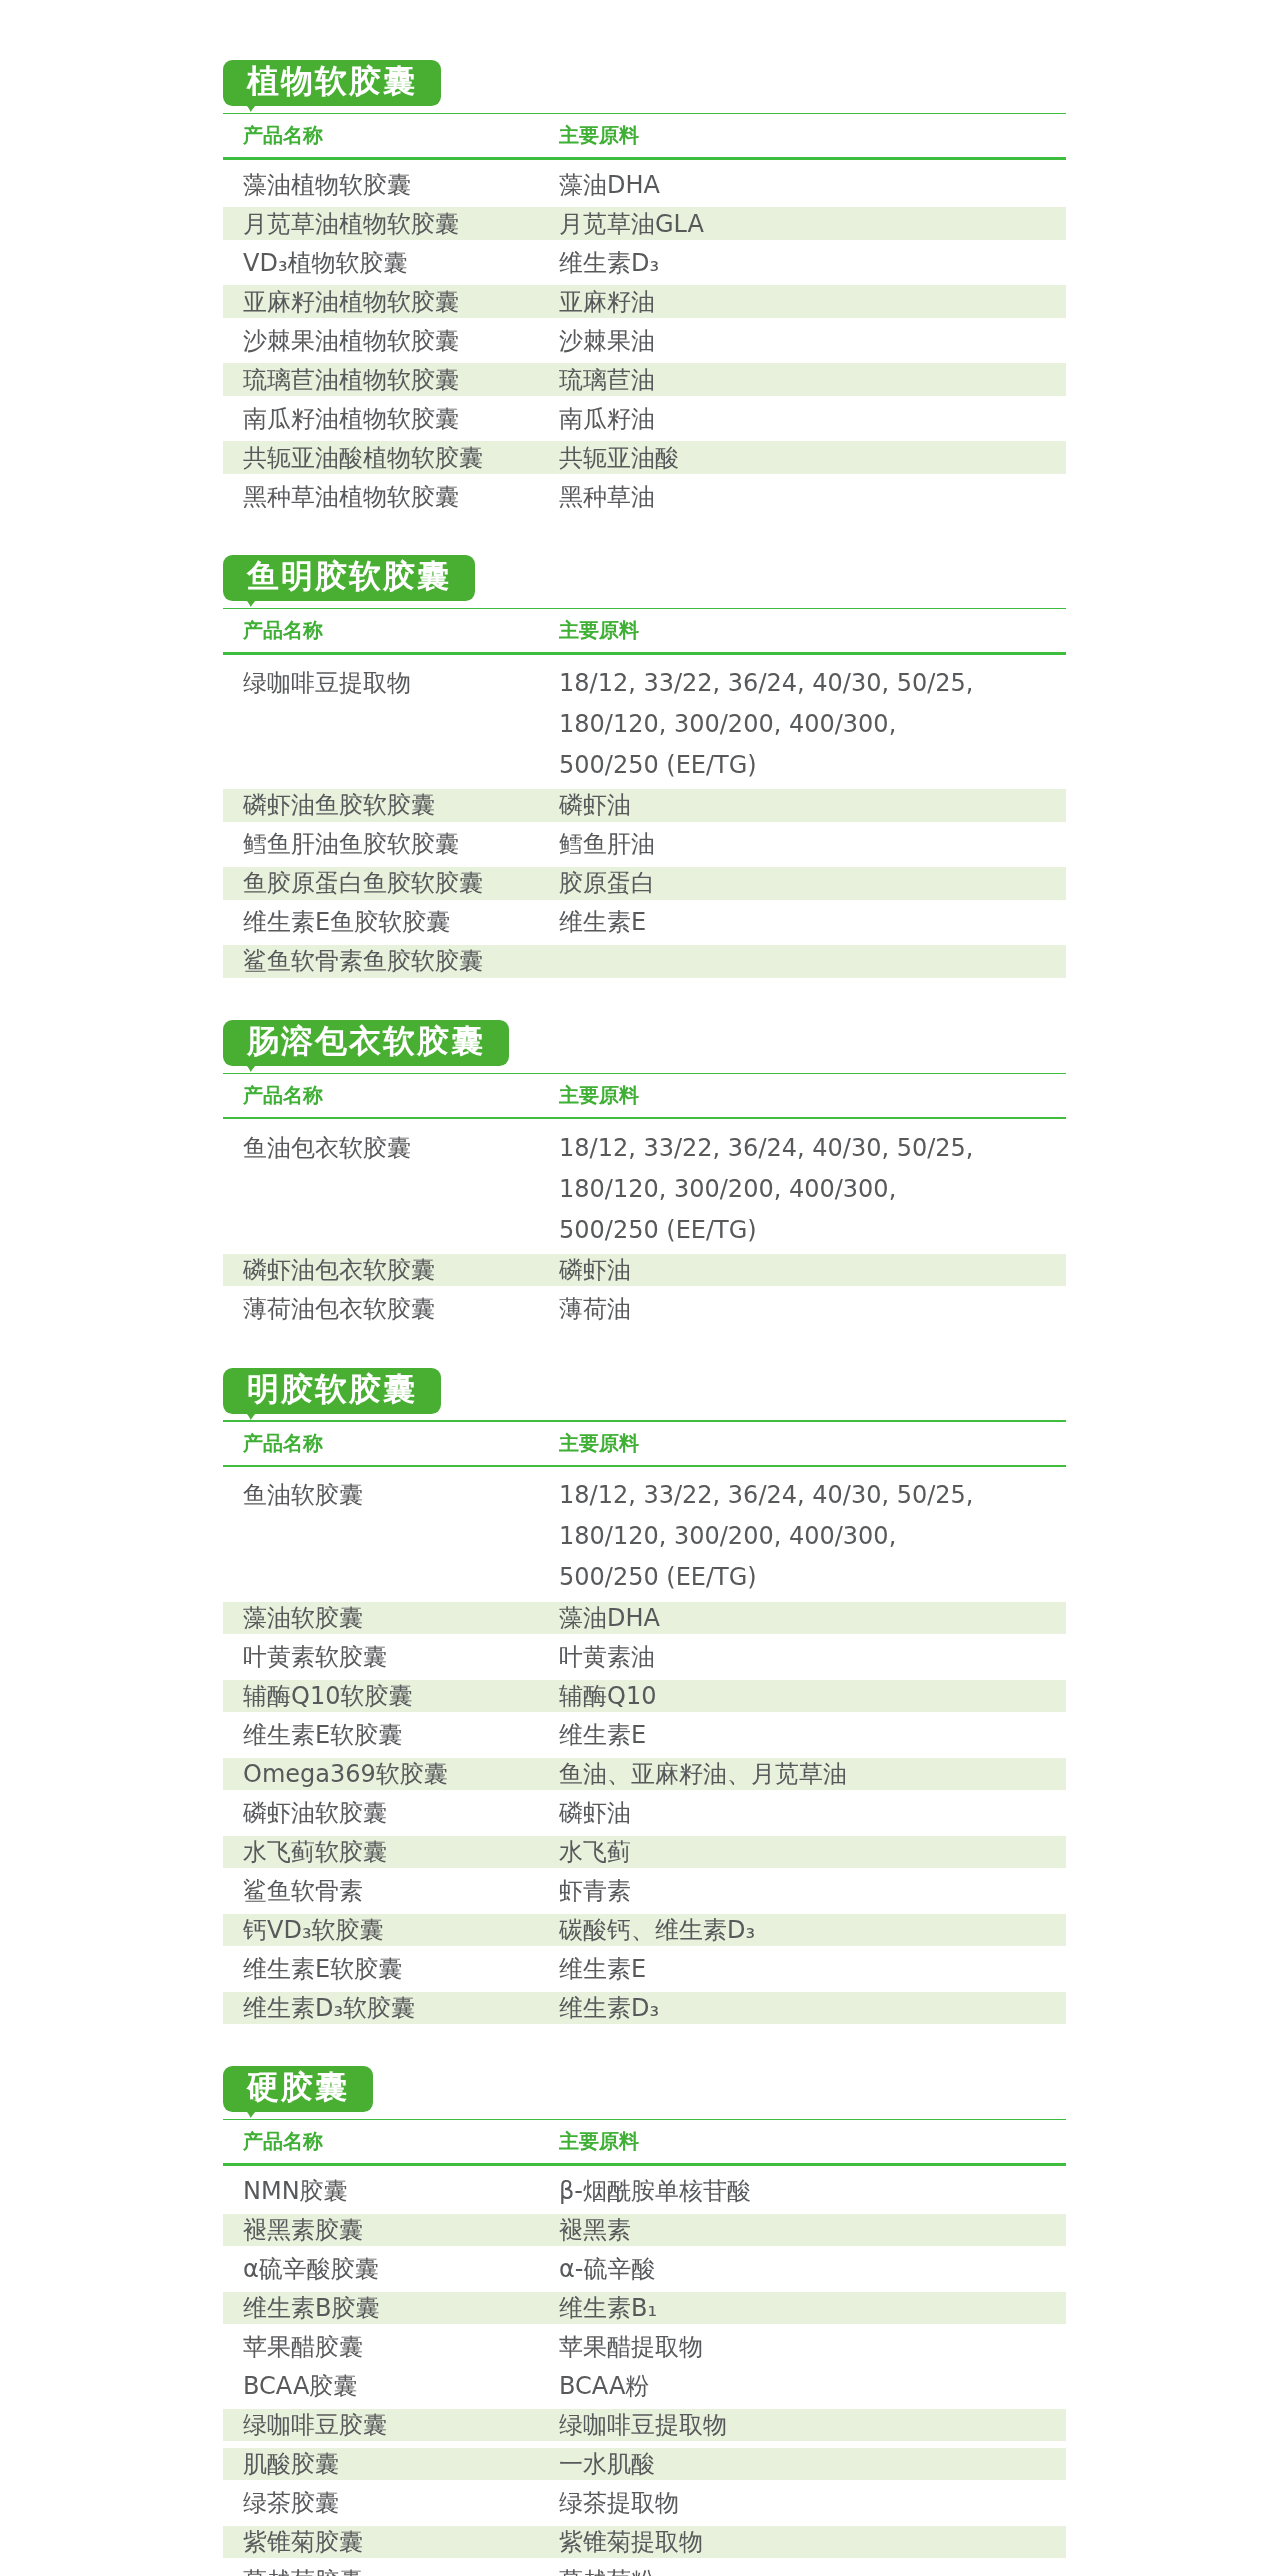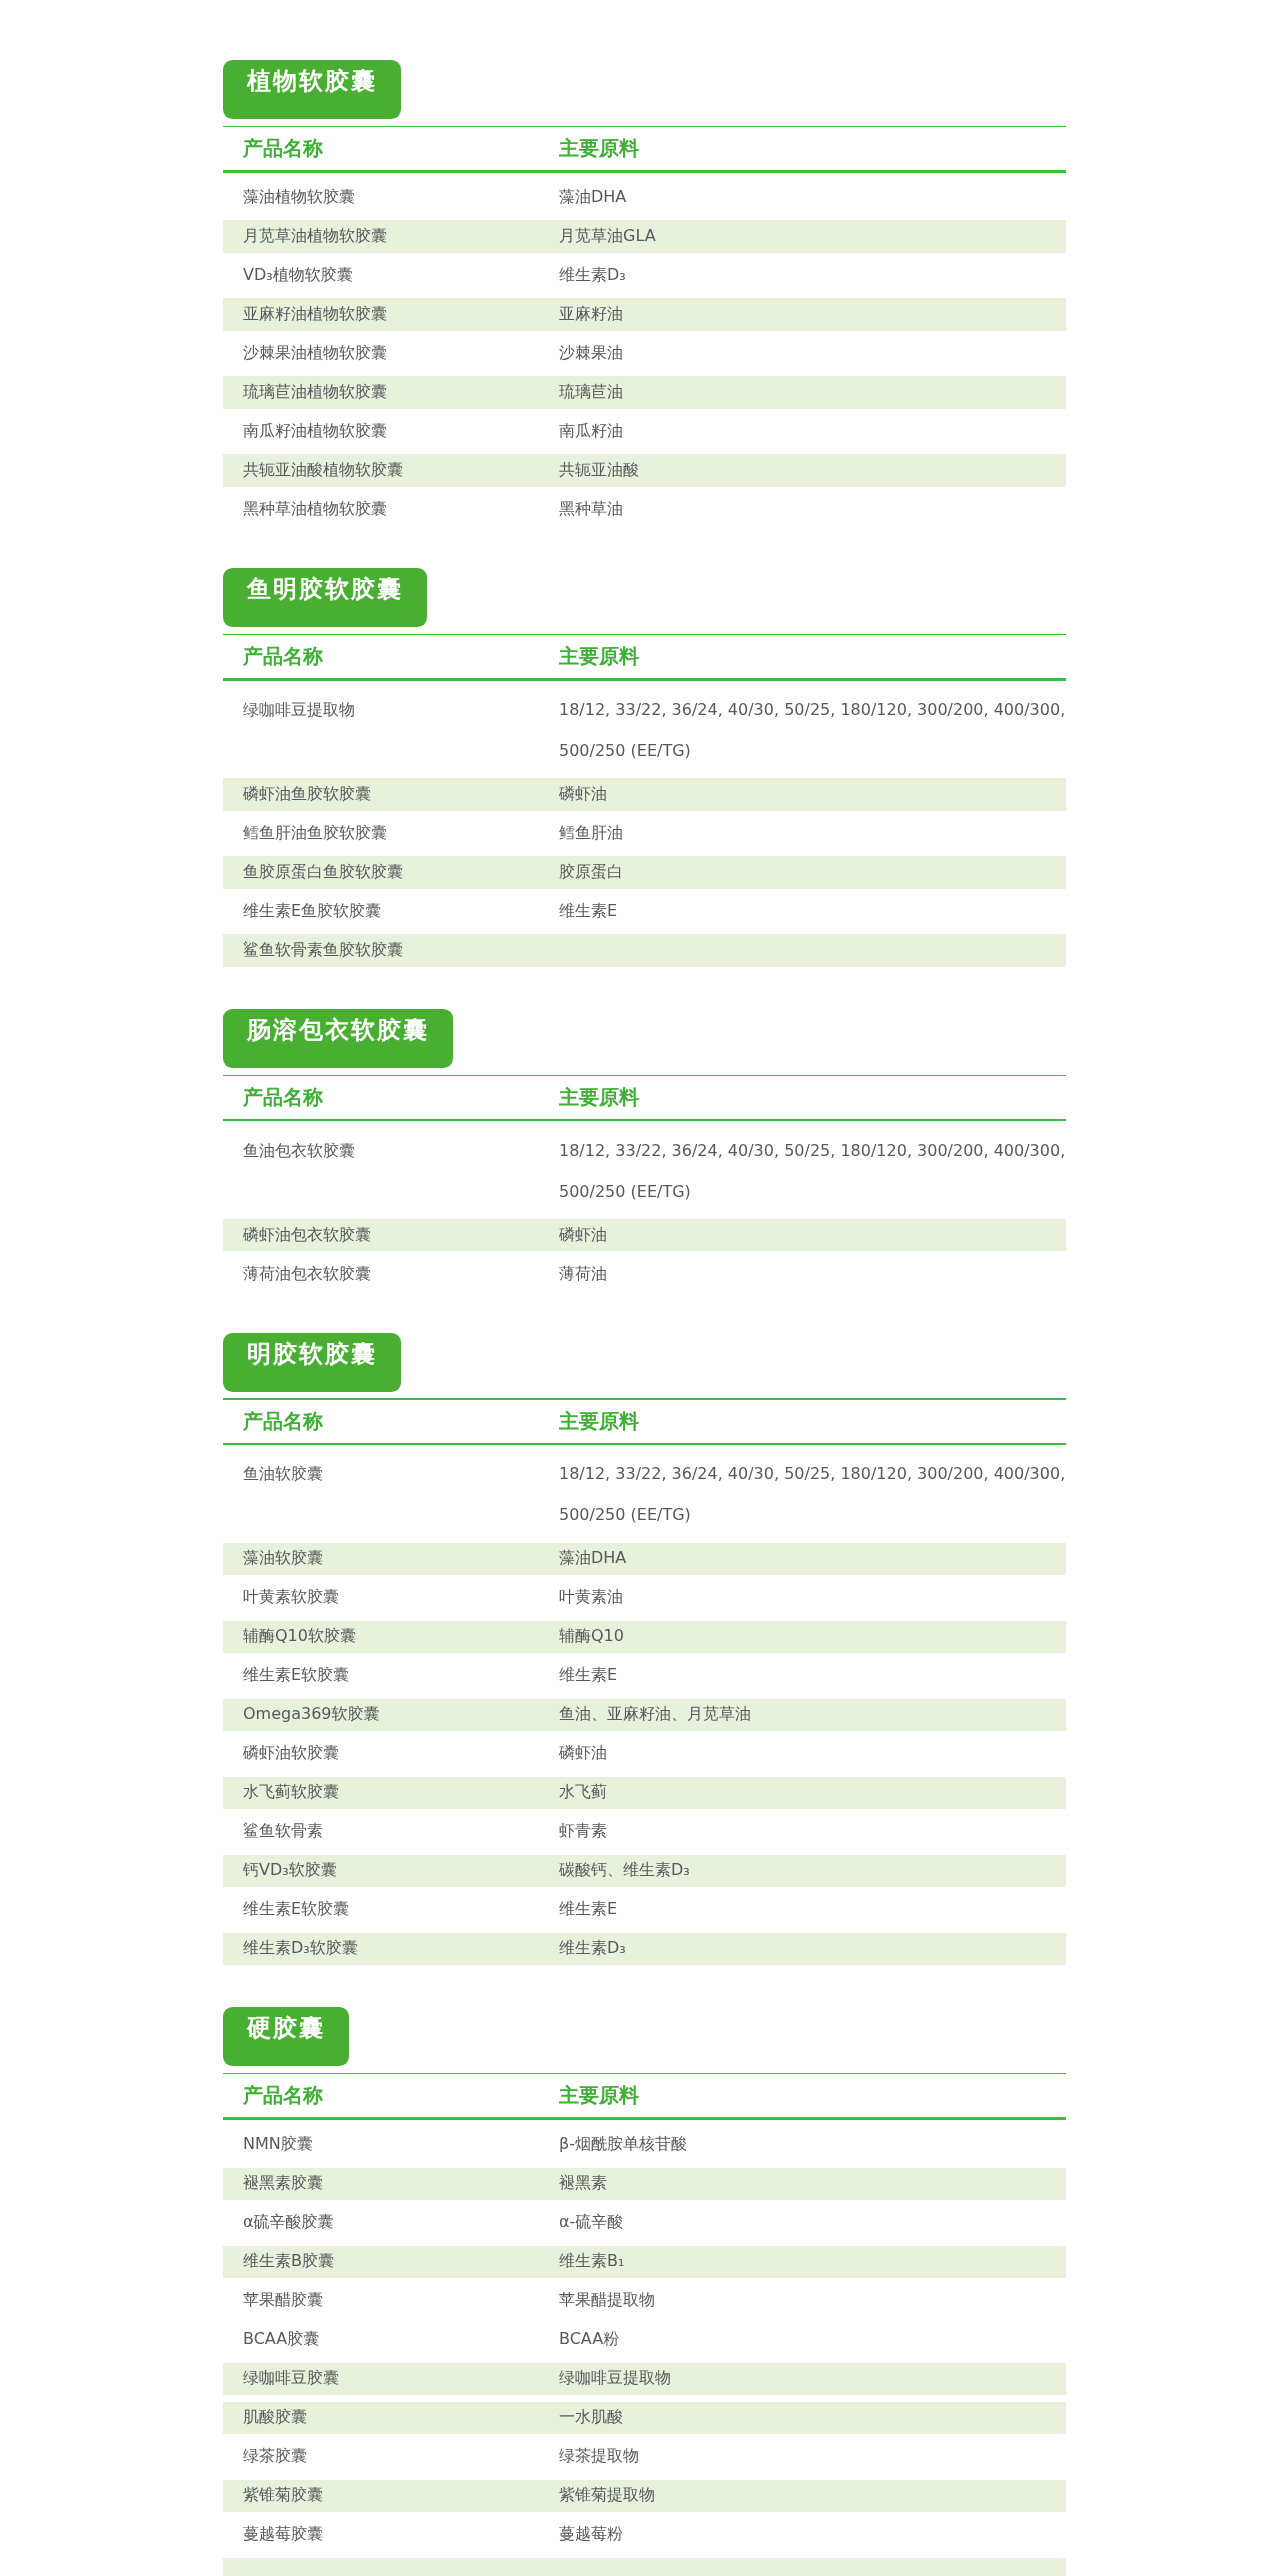--- a/index.html
+++ b/index.html
@@ -18,26 +18,26 @@
     left: 223px;
     top: 60px;
     width: 843px;
   }
   .section { margin-bottom: 39px; }
 
   
   .badge-wrap { position: relative; display: inline-block; }
   .badge {
     display: inline-block;
-    height: 59px;
+    height: 46px;
     line-height: 43px;
     padding: 0 24px;
     background: #49AF33;
     color: #ffffff;
-    font-size: 24px;
+    font-size: 32px;
     font-weight: bold;
     letter-spacing: 2px;
     border-radius: 9.4px;
     white-space: nowrap;
   }
   .badge-tail {
     position: absolute;
     left: 17.4px;
     top: 40px;
     display: block;
@@ -55,21 +55,21 @@
     color: #3FAF35;
   }
   .col1 { width: 316px; padding-left: 20px; box-sizing: content-box; flex: none; }
   .col2 { flex: 1; }
 
   .rows { margin-top: 5.4px; }
   .row {
     display: flex;
     align-items: center;
     min-height: 39px;
-    font-size: 16px;
+    font-size: 24px;
     color: #58595B;
   }
   .row.alt {
     background: #E7F1DC;
     background-clip: content-box;
     padding: 3.3px 0;
     box-sizing: border-box;
   }
   .row.tall {
     min-height: 86px;

